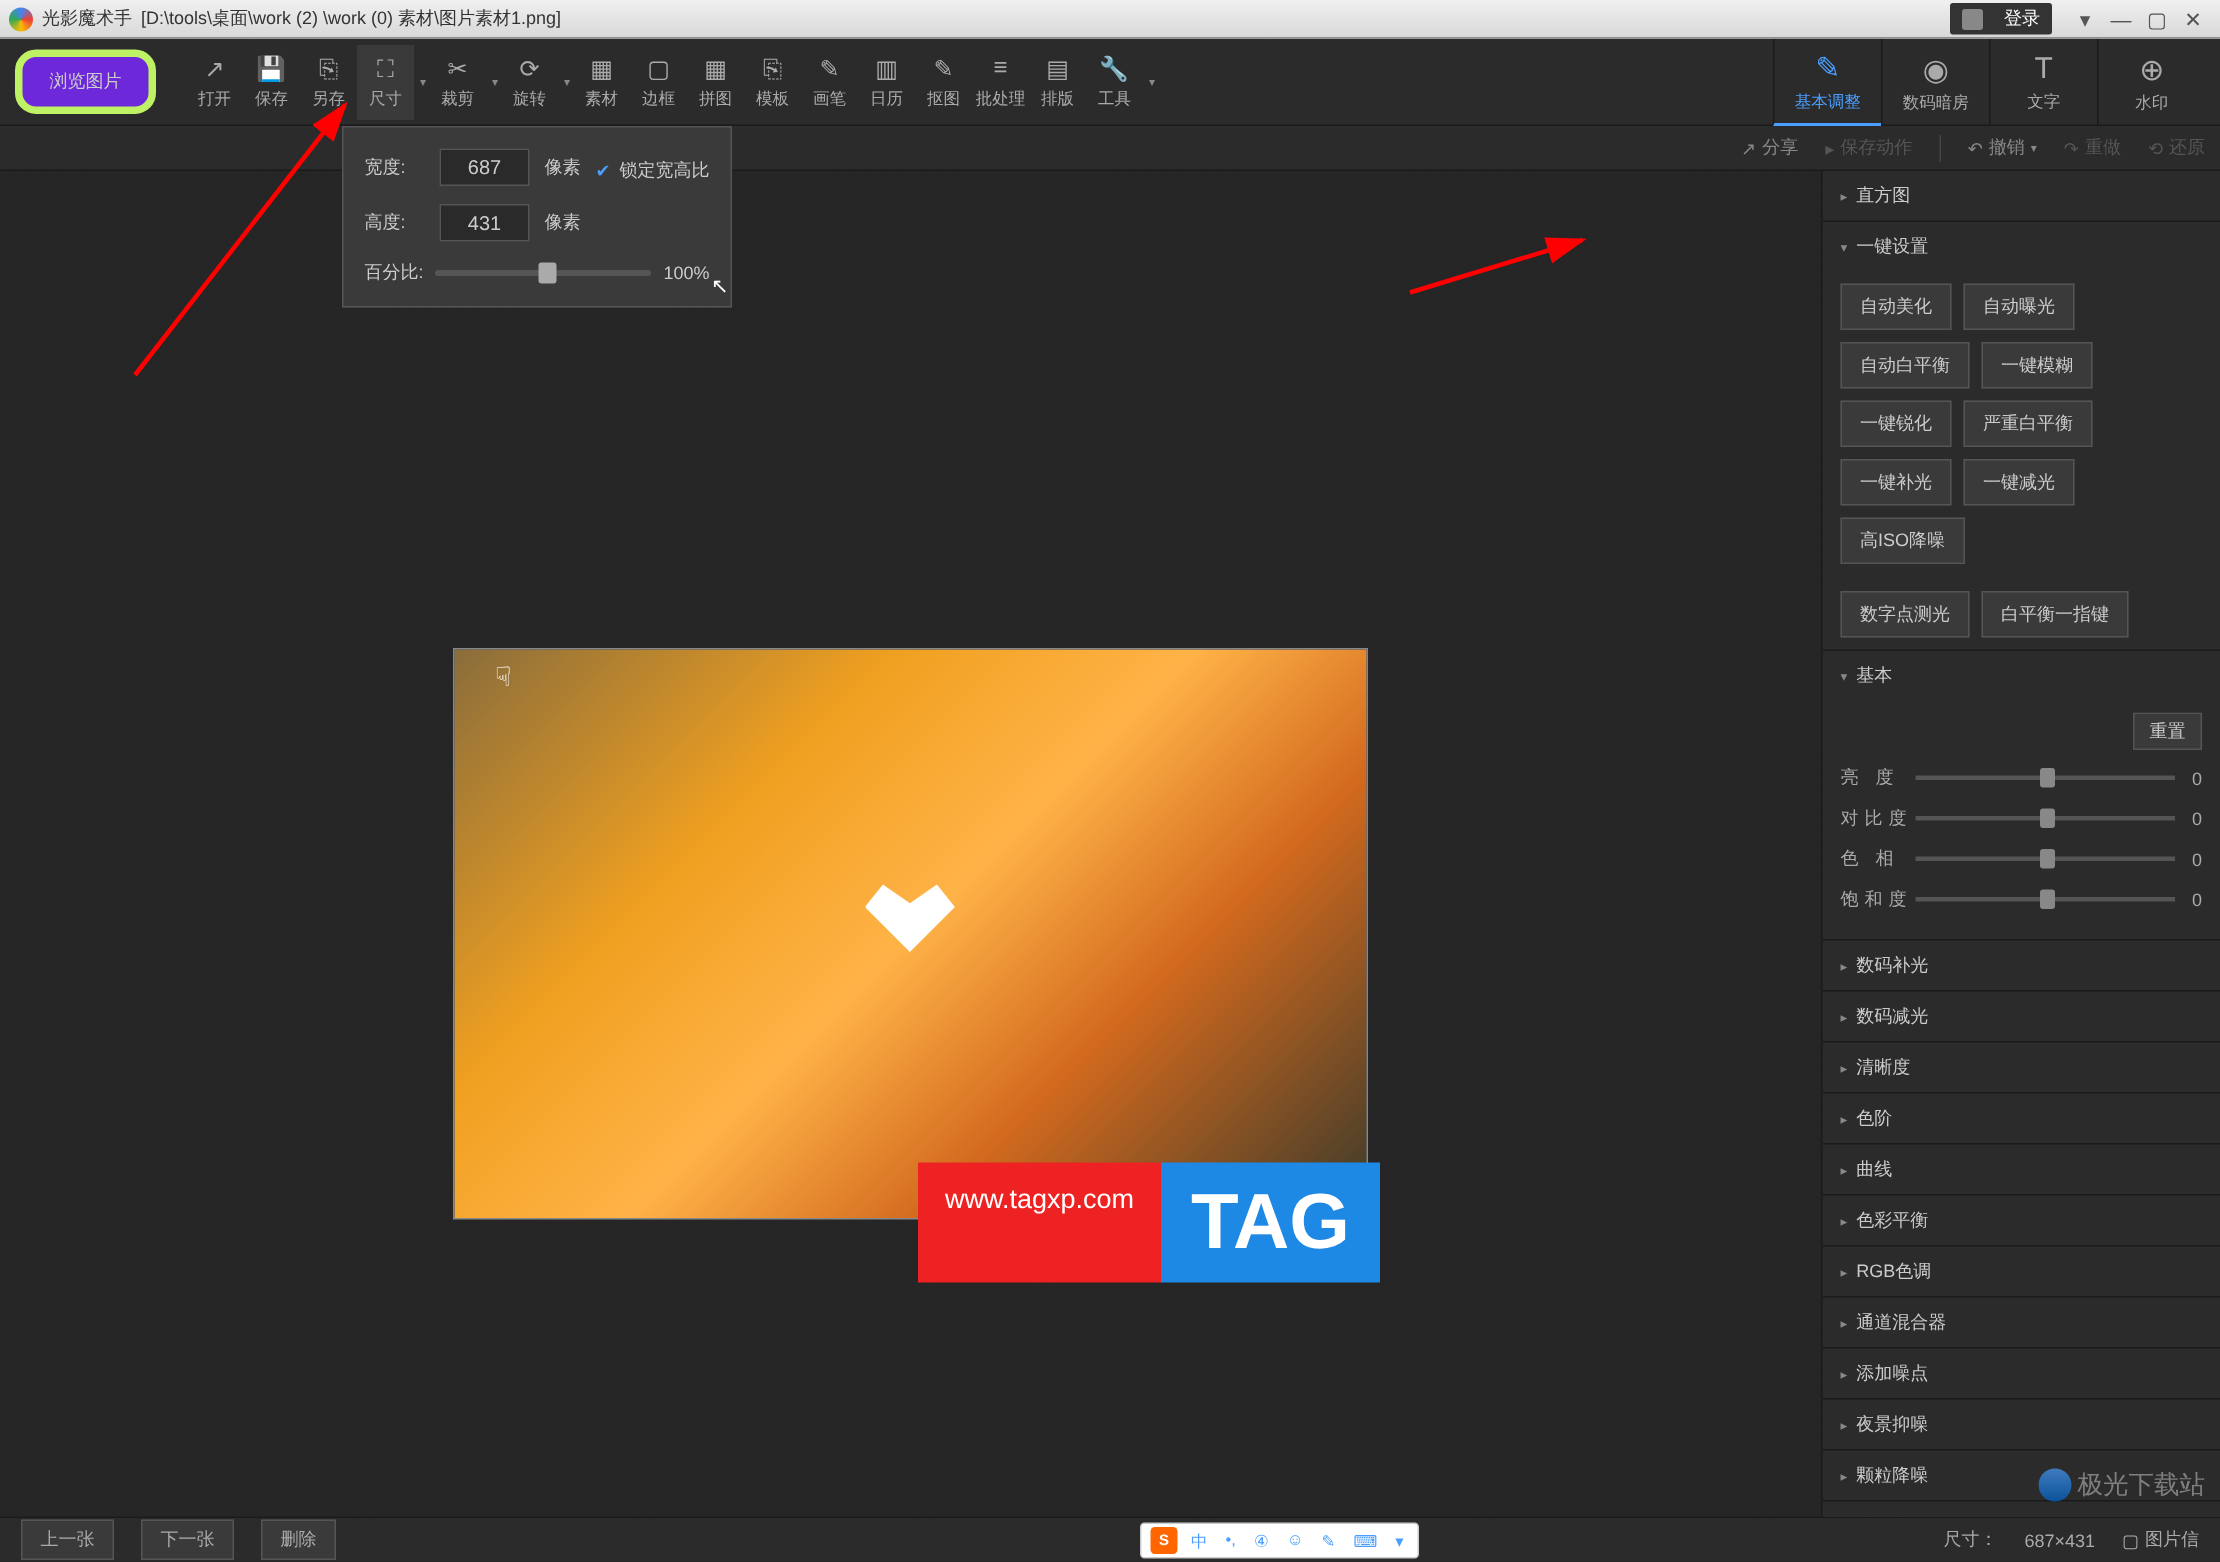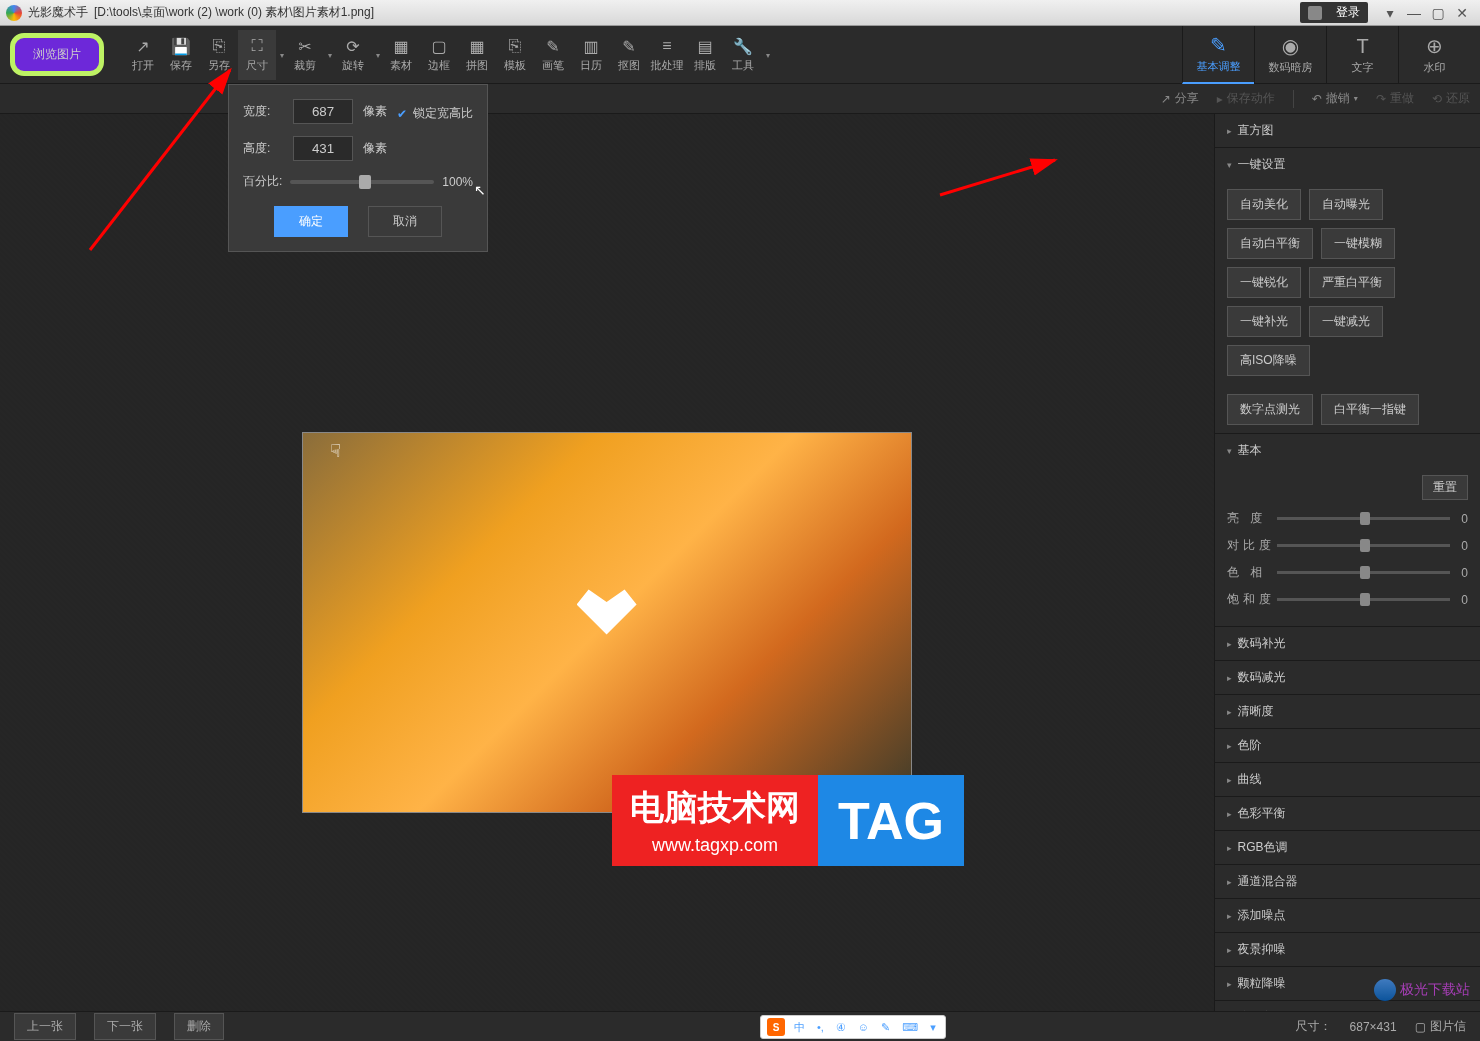--- a/index.html
+++ b/index.html
@@ -76,21 +76,21 @@
 
 
 .red-arrow { position: absolute; pointer-events: none; z-index: 200; }
 
 
 .tag-wm { position: absolute; left: 612px; top: 775px; display: flex; z-index: 150; }
 .tag-wm .red { background: #ee2222; color: #fff; padding: 10px 18px; text-align: center; }
 .tag-wm .red .t1 { font-size: 34px; font-weight: bold; }
 .tag-wm .red .t2 { font-size: 18px; margin-top: 4px; }
 .tag-wm .blue { background: #1e88e5; color: #fff; font-size: 52px; font-weight: bold; padding: 10px 20px; display: flex; align-items: center; }
-.jg-wm { position: absolute; right: 10px; bottom: 40px; color: #d946ef; font-size: 14px; opacity: 0.7; display: flex; align-items: center; gap: 4px; }
+.jg-wm { position: absolute; right: 10px; bottom: 40px; color: #a3a3a3; font-size: 17px; opacity: 0.7; display: flex; align-items: center; gap: 4px; }
 .jg-wm .logo { width: 22px; height: 22px; border-radius: 50%; background: linear-gradient(#4a9eff, #0066cc); }
 
 
 .ime-bar { position: absolute; left: 760px; bottom: 2px; display: flex; align-items: center; gap: 6px; background: #fff; border: 1px solid #ccc; padding: 2px 6px; z-index: 300; border-radius: 3px; }
 .ime-bar .ime-icon { width: 18px; height: 18px; background: #ff6600; border-radius: 3px; color: #fff; font-size: 10px; display: flex; align-items: center; justify-content: center; font-weight: bold; }
 .ime-bar .ime-item { color: #4a9eff; font-size: 11px; padding: 1px 3px; }
 
 .cursor-hand { position: absolute; left: 330px; top: 440px; font-size: 18px; color: #fff; z-index: 90; pointer-events: none; }
 .cursor-arrow { position: absolute; left: 474px; top: 182px; color: #fff; font-size: 14px; z-index: 110; pointer-events: none; }
 
@@ -403,24 +403,20 @@
     <span style="color:#4a9eff">✔</span>
       <span>锁定宽高比</span>
   </div>
   <div class="slider-row">
     <span>百分比:</span>
     <div class="slider-track">
         <div class="slider-thumb"></div>
       </div>
     <span>100%</span>
   </div>
-  <div class="btns">
-    <div class="btn primary">确定</div>
-    <div class="btn secondary">取消</div>
-  </div>
 </div>
 
 <svg class="red-arrow" style="left:80px;top:60px" width="170" height="200">
   <defs>
       <marker id="ah1" markerWidth="10" markerHeight="10" refX="8" refY="3" orient="auto">
         <path d="M0,0 L0,6 L9,3 z" fill="#ff0000"></path>
       </marker>
     </defs>
   <line x1="10" y1="190" x2="150" y2="10" stroke="#ff0000" stroke-width="3" marker-end="url(#ah1)"></line>
 </svg>
@@ -431,21 +427,20 @@
       </marker>
     </defs>
   <line x1="10" y1="60" x2="125" y2="25" stroke="#ff0000" stroke-width="3" marker-end="url(#ah2)"></line>
 </svg>
 
 <div class="cursor-hand">☟</div>
 <div class="cursor-arrow">↖</div>
 
 <div class="tag-wm">
   <div class="red">
-    <div class="t1">电脑技术网</div>
     <div class="t2">www.tagxp.com</div>
   </div>
   <div class="blue">TAG</div>
 </div>
 <div class="jg-wm">
   <div class="logo"></div>
   <span>极光下载站</span>
 </div>
 
 <div class="bottom-bar">

